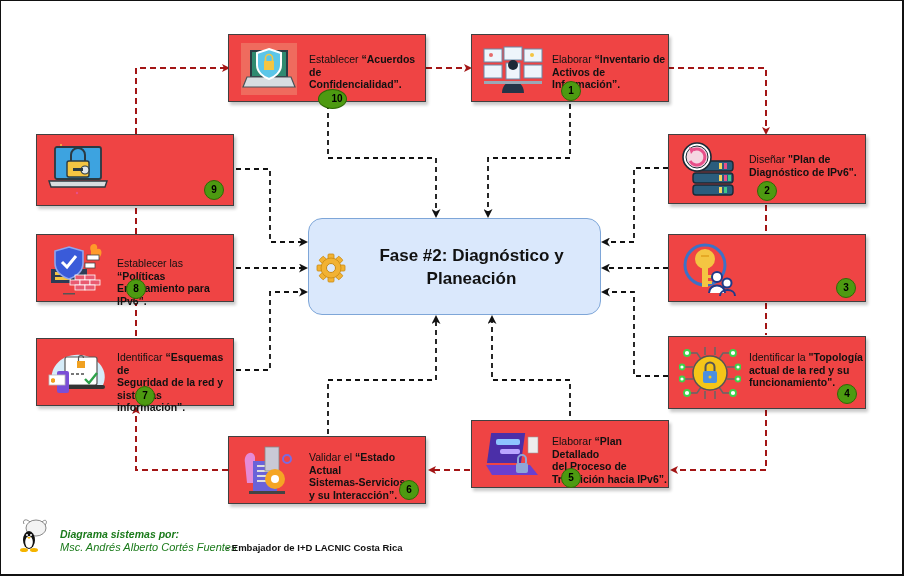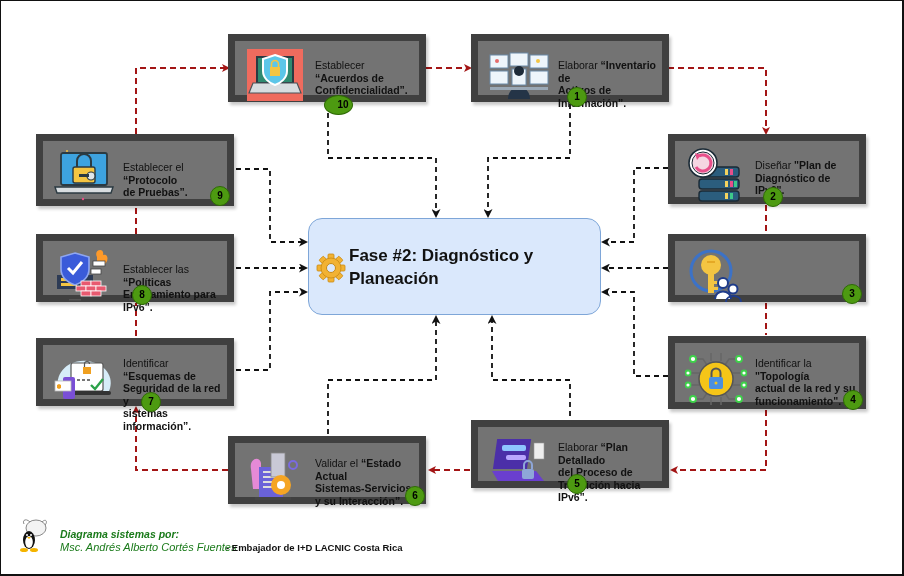--- a/index.html
+++ b/index.html
@@ -1,25 +1,25 @@
 <!DOCTYPE html>
 <html><head>
 <meta charset="utf-8">
 <style>
   html, body { margin: 0; padding: 0; }
   body { width: 904px; height: 576px; position: relative; background: #ffffff; overflow: hidden; font-family: "Liberation Sans", sans-serif; }
   .frame { position: absolute; left: 0; top: 0; width: 901px; height: 573px; border: 1px solid #111; border-right-width: 2px; border-bottom-width: 2px; box-sizing: content-box; }
   svg.wires { position: absolute; left: 0; top: 0; width: 904px; height: 576px; }
-  .card { position: absolute; background: #737373; border: 7px solid #404040; box-shadow: 2px 3px 3px rgba(0,0,0,0.22); box-sizing: border-box; }
+  .card { position: absolute; background: #ef4444; border: 1px solid #404040; box-shadow: 2px 3px 3px rgba(0,0,0,0.22); box-sizing: border-box; }
   .card .ico { position: absolute; left: 10px; top: 6px; width: 62px; height: 56px; }
   .card .txt { position: absolute; left: 80px; top: 18px; font-size: 10.5px; line-height: 12.5px; color: #111; white-space: pre-line; }
   .card .txt b { font-weight: bold; }
   .badge { position: absolute; width: 18px; height: 18px; border-radius: 50%; background: #4d9a11; border: 1px solid #2e6a05; color: #000; font-size: 10px; font-weight: bold; text-align: center; line-height: 18px; }
   .center { position: absolute; left: 308px; top: 218px; width: 293px; height: 97px; background: #dae8fc; border: 1px solid #7ea6d8; border-radius: 14px; box-sizing: border-box; }
-  .center .title { position: absolute; left: 40px; right: 6px; top: 25px; text-align: left; font-size: 17px; line-height: 23px; font-weight: bold; color: #111; white-space: pre-line; }
+  .center .title { position: absolute; left: 40px; right: 6px; top: 25px; text-align: center; font-size: 17px; line-height: 23px; font-weight: bold; color: #111; white-space: pre-line; }
   .center .gear { position: absolute; left: 6px; top: 33px; width: 32px; height: 32px; }
   .footer { position: absolute; left: 18px; top: 518px; }
   .footer .tux { position: absolute; left: 0; top: 0; width: 30px; height: 36px; }
   .footer .l1 { position: absolute; left: 42px; top: 10px; font-size: 10.5px; font-weight: bold; font-style: italic; color: #1a7a1a; white-space: nowrap; }
   .footer .l2 { position: absolute; left: 42px; top: 23px; font-size: 11px; font-style: italic; color: #1a7a1a; white-space: nowrap; }
   .footer .l3 { position: absolute; left: 208px; top: 24px; font-size: 9.5px; font-weight: bold; color: #111; white-space: nowrap; }
 </style>
 </head>
 <body>
 
@@ -290,22 +290,20 @@
   <svg class="ico" viewBox="0 0 62 56" style="top:8px;">
     <rect x="8" y="4" width="46" height="32" rx="2" fill="#3da3e0" stroke="#2b3a42" stroke-width="1.8"></rect>
     <path d="M2,38 L60,38 L58,44 L4,44 Z" fill="#d8dde0" stroke="#2b3a42" stroke-width="1.4"></path>
     <rect x="20" y="18" width="22" height="16" rx="2" fill="#f4c542" stroke="#2b3a42" stroke-width="1.4"></rect>
     <path d="M24,18 V12 A7,7 0 0 1 38,12 V18" fill="none" stroke="#2b3a42" stroke-width="2"></path>
     <circle cx="38" cy="27" r="4" fill="#e0e6ea" stroke="#2b3a42" stroke-width="1.2"></circle>
     <rect x="26" y="25" width="10" height="3" fill="#2b3a42"></rect>
     <circle cx="30" cy="50" r="1.2" fill="#e84f8a"></circle>
       <circle cx="14" cy="2" r="1" fill="#f4c542"></circle>
   </svg>
-  <div class="txt" style="top:20px;"><span>Establecer el </span><b>“Protocolo
-de Pruebas”.</b></div>
   <div class="badge" style="left:167px;top:45px;">9</div>
 </div>
 
 <div class="footer">
   <svg class="tux" viewBox="0 0 30 36">
     <ellipse cx="18" cy="10" rx="10" ry="8" fill="#f3f3f3" stroke="#888" stroke-width="1"></ellipse>
     <path d="M12,4 C8,0 4,2 6,6" fill="none" stroke="#888" stroke-width="1"></path>
     <path d="M24,4 C28,0 30,4 27,7" fill="none" stroke="#888" stroke-width="1"></path>
     <ellipse cx="11" cy="22" rx="6" ry="9" fill="#111"></ellipse>
     <ellipse cx="11" cy="24" rx="3.8" ry="6" fill="#fff"></ellipse>

